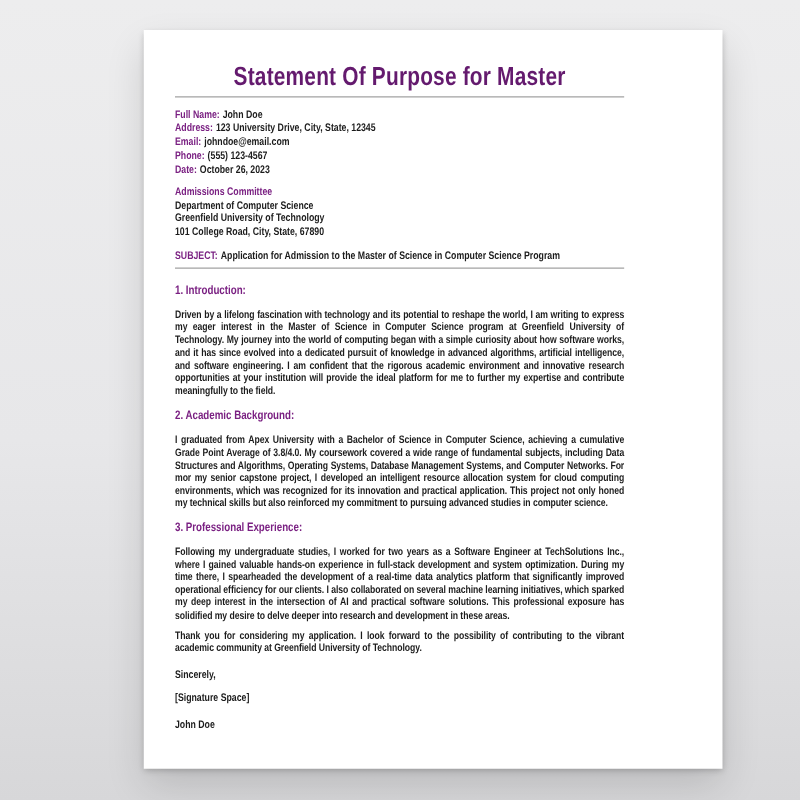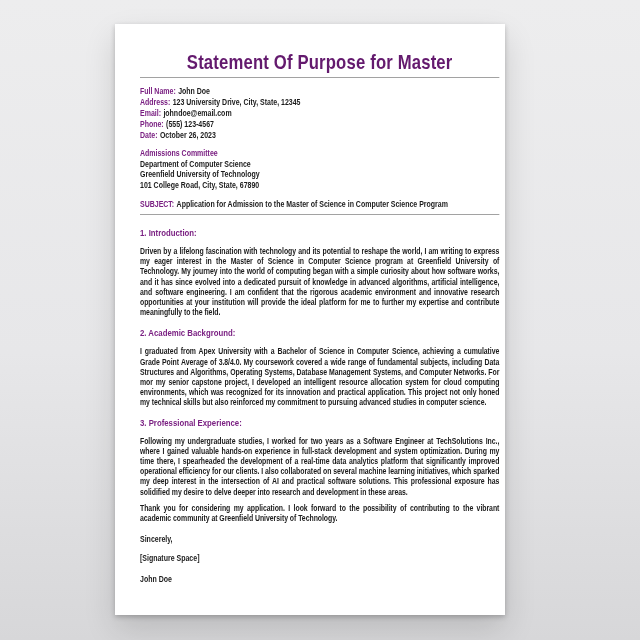--- a/index.html
+++ b/index.html
@@ -6,21 +6,21 @@
   html, body { width: 640px; height: 640px; }
   body {
     font-family: "Liberation Sans", "DejaVu Sans", sans-serif;
     background: linear-gradient(180deg, #ededee 0%, #e7e7e9 55%, #d7d7d9 100%);
     position: relative;
     overflow: hidden;
   }
   .paper {
     position: absolute;
     left: 115px; top: 24px;
-    width: 390px; height: 591px;
+    width: 463px; height: 591px;
     background: #ffffff;
     box-shadow: 0 2px 5px rgba(0,0,0,0.22), 0 14px 30px rgba(0,0,0,0.14);
     overflow: hidden;
   }
   .content {
     position: absolute;
     left: 25px; top: 0;
     width: 452px;
     transform: scaleX(0.795);
     transform-origin: 0 0;

